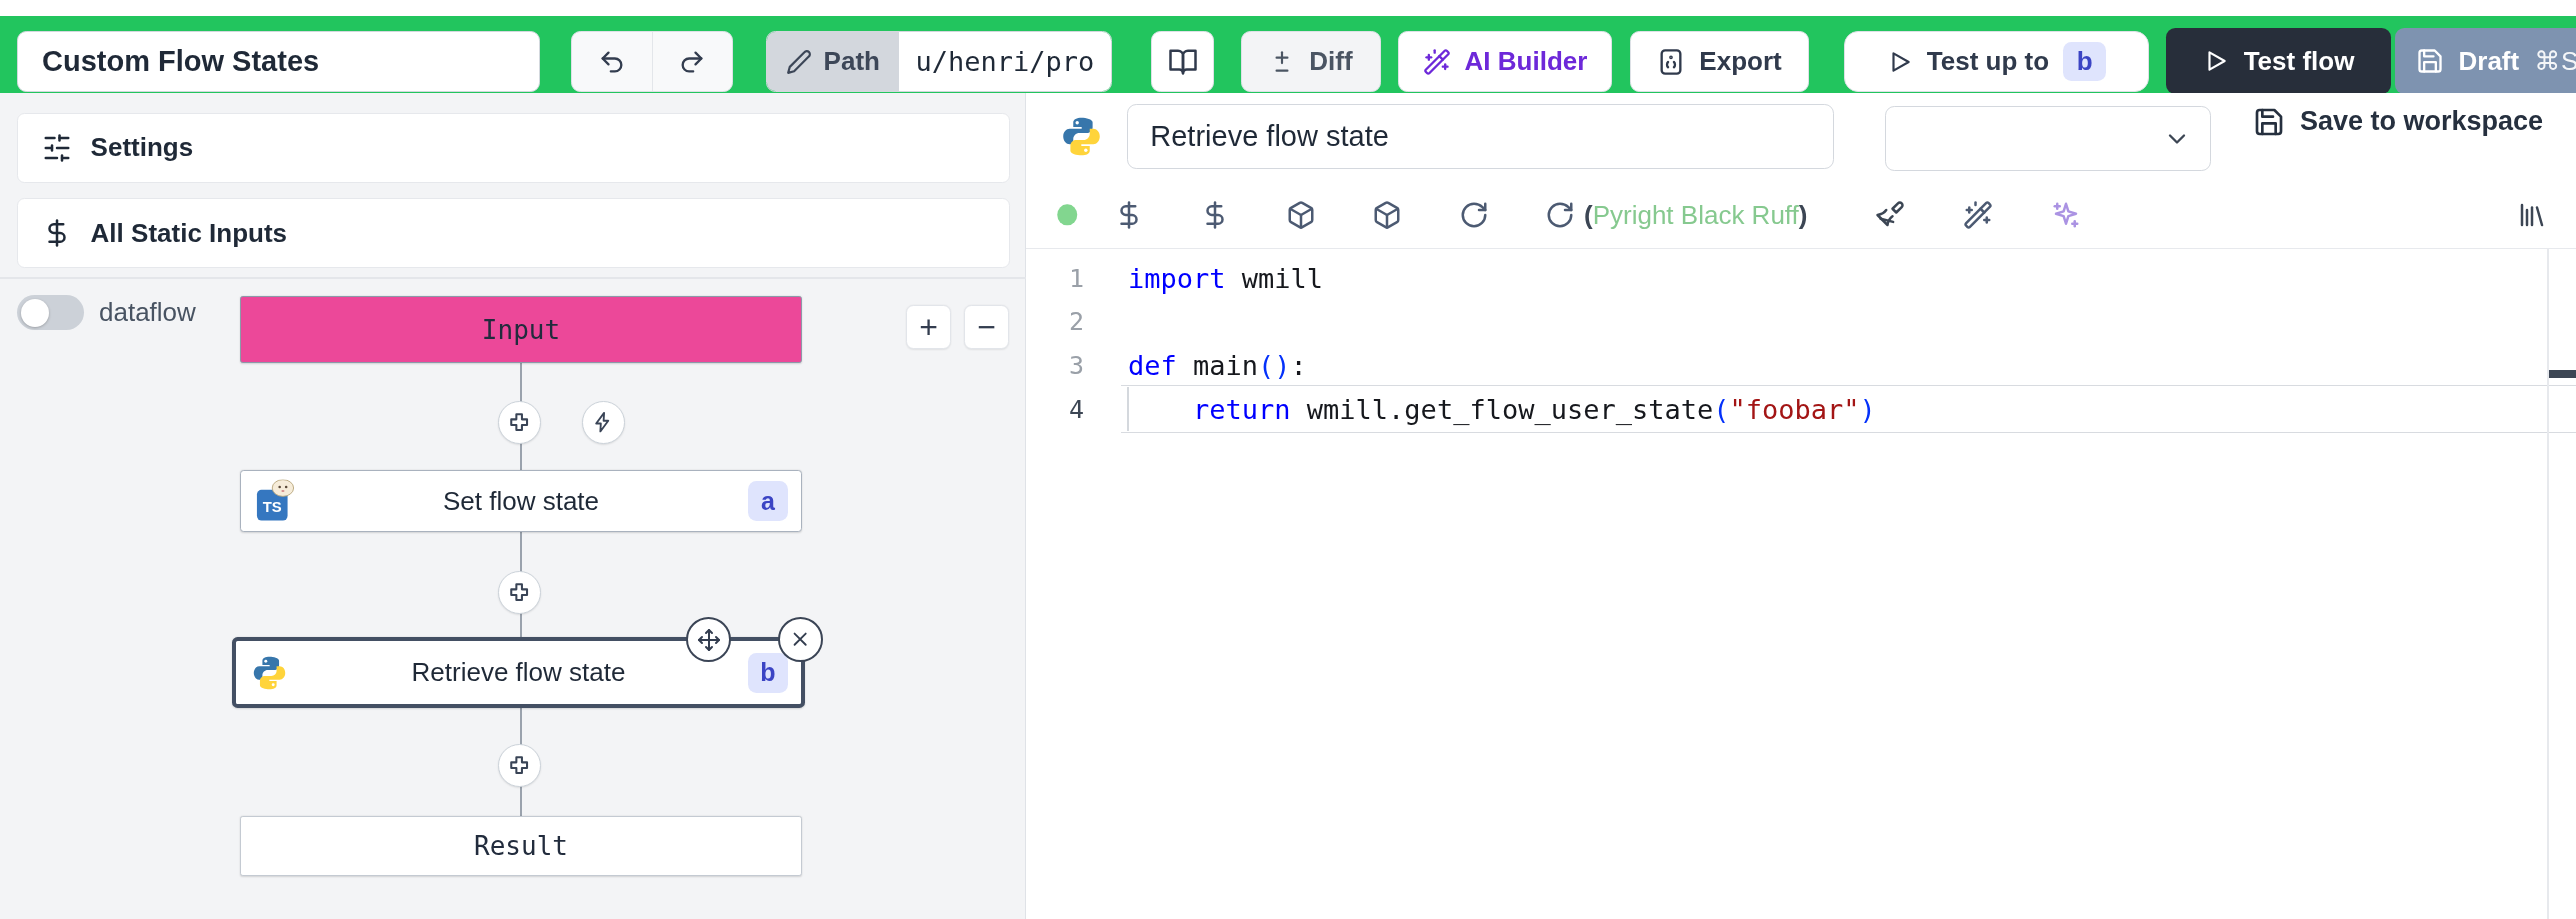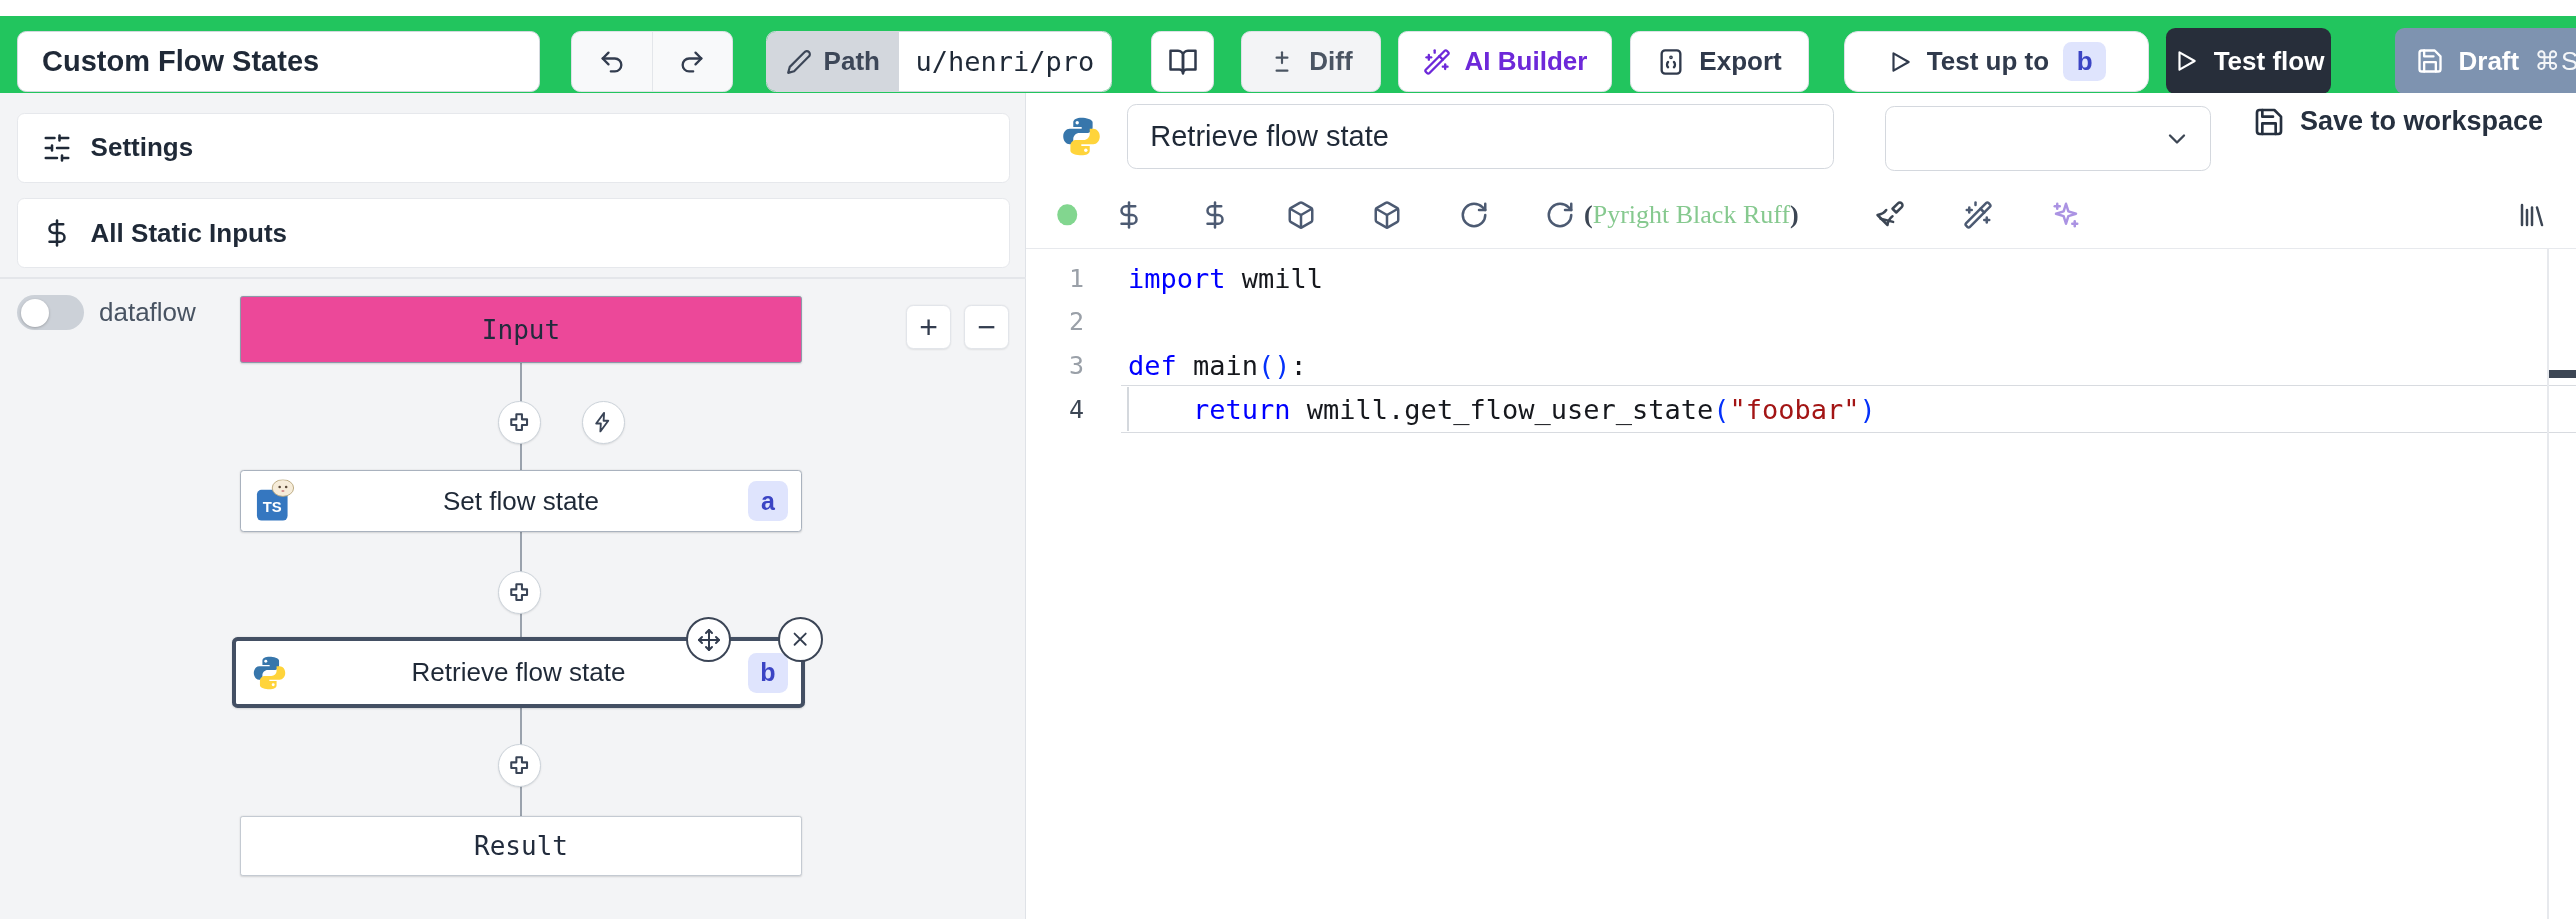--- a/index.html
+++ b/index.html
@@ -24,21 +24,21 @@
 
   .path-group { position:absolute; left:766px; top:15px; height:61px; display:flex; border:1.9px solid #d3d7dd; border-radius:9.3px; overflow:hidden; cursor:pointer; }
   .path-left { background:#d3d7dd; display:flex; align-items:center; gap:12px; padding:0 18.6px; font-size:26px; font-weight:700; color:#3d4758; }
   .path-right { background:#fff; display:flex; align-items:center; padding:0 17px; font-size:27px; color:#1f2937; }
 
   .ai-purple { color:#6d28d9; }
 
   .badge { display:inline-flex; align-items:center; justify-content:center; width:43px; height:39px; border-radius:8.4px;
            background:#dfe4fd; color:#3b44c4; font-weight:700; font-size:26px; }
 
-  .btn-dark { position:absolute; left:2166px; top:12px; width:165px; height:66px; background:#272e3a; color:#fff; border:none;
+  .btn-dark { position:absolute; left:2166px; top:12px; width:225px; height:66px; background:#272e3a; color:#fff; border:none;
               border-radius:9.3px; display:flex; align-items:center; justify-content:center; gap:15px; font-size:26px; font-weight:700; cursor:pointer; }
   .btn-draft { position:absolute; left:2395px; top:12px; width:233px; height:66px; background:#7e93b0; color:#fff; border:none;
                border-radius:9.3px; display:flex; align-items:center; justify-content:flex-start; padding-left:20.5px; gap:15px; font-size:26px; font-weight:700; cursor:pointer; }
   .draft-kbd { font-weight:400; opacity:.92; letter-spacing:0.9px; }
 
   
   .left-panel { position:absolute; left:0; top:93px; width:1026px; height:826px; background:#f3f4f6; border-right:1.9px solid #dfe2e7; }
   .card { position:absolute; left:17px; width:993px; height:70px; background:#fff; border:1.9px solid #e6e8ec; border-radius:7.4px;
           display:flex; align-items:center; gap:18.6px; padding:0 24px; font-size:26px; font-weight:700; color:#1f2937; cursor:pointer; }
   .panel-divider { position:absolute; left:0; top:184px; width:1026px; height:1.9px; background:#e4e6ea; }
@@ -73,21 +73,21 @@
   .right-panel { position:absolute; left:1026px; top:93px; width:1550px; height:826px; background:#fff; }
   .step-header { position:absolute; left:0; top:0; width:1550px; height:89px; }
   .lang-icon { position:absolute; left:34px; top:22.3px; }
   .step-name-input { position:absolute; left:101px; top:11.2px; width:707px; height:65px; border:1.9px solid #d4d8de; border-radius:9.3px;
                      font-size:29px; color:#1f2937; padding:0 22.3px; font-family:"Liberation Sans", sans-serif; outline:none; }
   .step-select { position:absolute; left:859px; top:13px; width:326px; height:65px; border:1.9px solid #d4d8de; border-radius:9.3px;
                  display:flex; align-items:center; justify-content:flex-end; padding-right:18.6px; color:#3c4654; cursor:pointer; }
   .save-ws { position:absolute; left:1227px; top:13px; height:65px; display:flex; align-items:flex-start; gap:15px;
              font-size:27px; font-weight:700; color:#26303f; cursor:pointer; }
 
-  .editor-toolbar { position:absolute; left:0; top:89px; width:1550px; height:67px; border-bottom:1.9px solid #e7e9ed;font-family:Liberation Serif, serif; }
+  .editor-toolbar { position:absolute; left:0; top:89px; width:1550px; height:67px; border-bottom:1.9px solid #e7e9ed; }
   .tb-item { position:absolute; top:50%; transform:translate(-50%,-50%); color:#4c5a72; cursor:pointer; display:flex; align-items:center; }
   .status-dot { width:19.5px; height:21.4px; border-radius:50%; background:#82d68f; }
   .assistants { position:absolute; left:558px; top:50%; transform:translateY(-50%); font-size:26px; white-space:nowrap; cursor:pointer; }
   .assist-paren { color:#3c4654; font-weight:600; }
   .assist-names { color:#86c98f; }
 
   .code-area { position:absolute; left:0; top:156px; width:1550px; height:670px; background:#fff; }
   .code-line { position:absolute; left:0; width:1550px; height:44px; display:flex; align-items:center;
                font-family:"DejaVu Sans Mono", monospace; font-size:27px; white-space:pre; }
   .ln { width:58px; text-align:right; color:#9aa0a8; font-size:25px; flex:none; }

